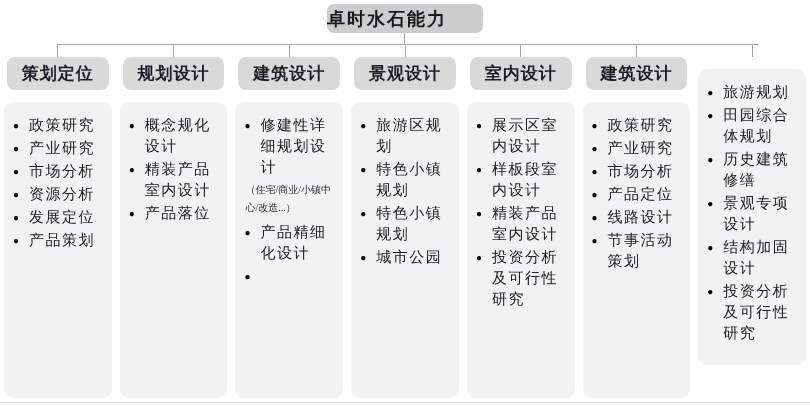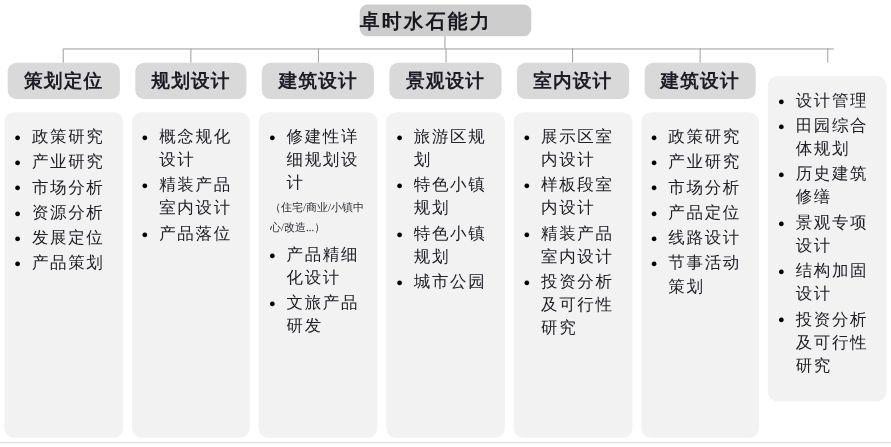--- a/index.html
+++ b/index.html
@@ -151,21 +151,20 @@
     <span class="item-text">（住宅/商业/小镇中心/改造...）</span>
   </div>
 
   <div class="item">
     <span class="bullet">●</span>
     <span class="item-text">产品精细化设计</span>
   </div>
 
   <div class="item">
     <span class="bullet">●</span>
-    <span class="item-text">文旅产品研发</span>
   </div>
 </div>
   </div>
 
   <div class="col">
     <div class="col-header">景观设计</div>
     <div class="panel">
   <div class="item">
     <span class="bullet">●</span>
     <span class="item-text">旅游区规划</span>
@@ -245,21 +244,21 @@
     <span class="bullet">●</span>
     <span class="item-text">节事活动策划</span>
   </div>
 </div>
   </div>
 
   <div class="col">
     <div class="panel">
   <div class="item">
     <span class="bullet">●</span>
-    <span class="item-text">设计管理</span>
+    <span class="item-text">旅游规划</span>
   </div>
 
   <div class="item">
     <span class="bullet">●</span>
     <span class="item-text">田园综合体规划</span>
   </div>
 
   <div class="item">
     <span class="bullet">●</span>
     <span class="item-text">历史建筑修缮</span>

